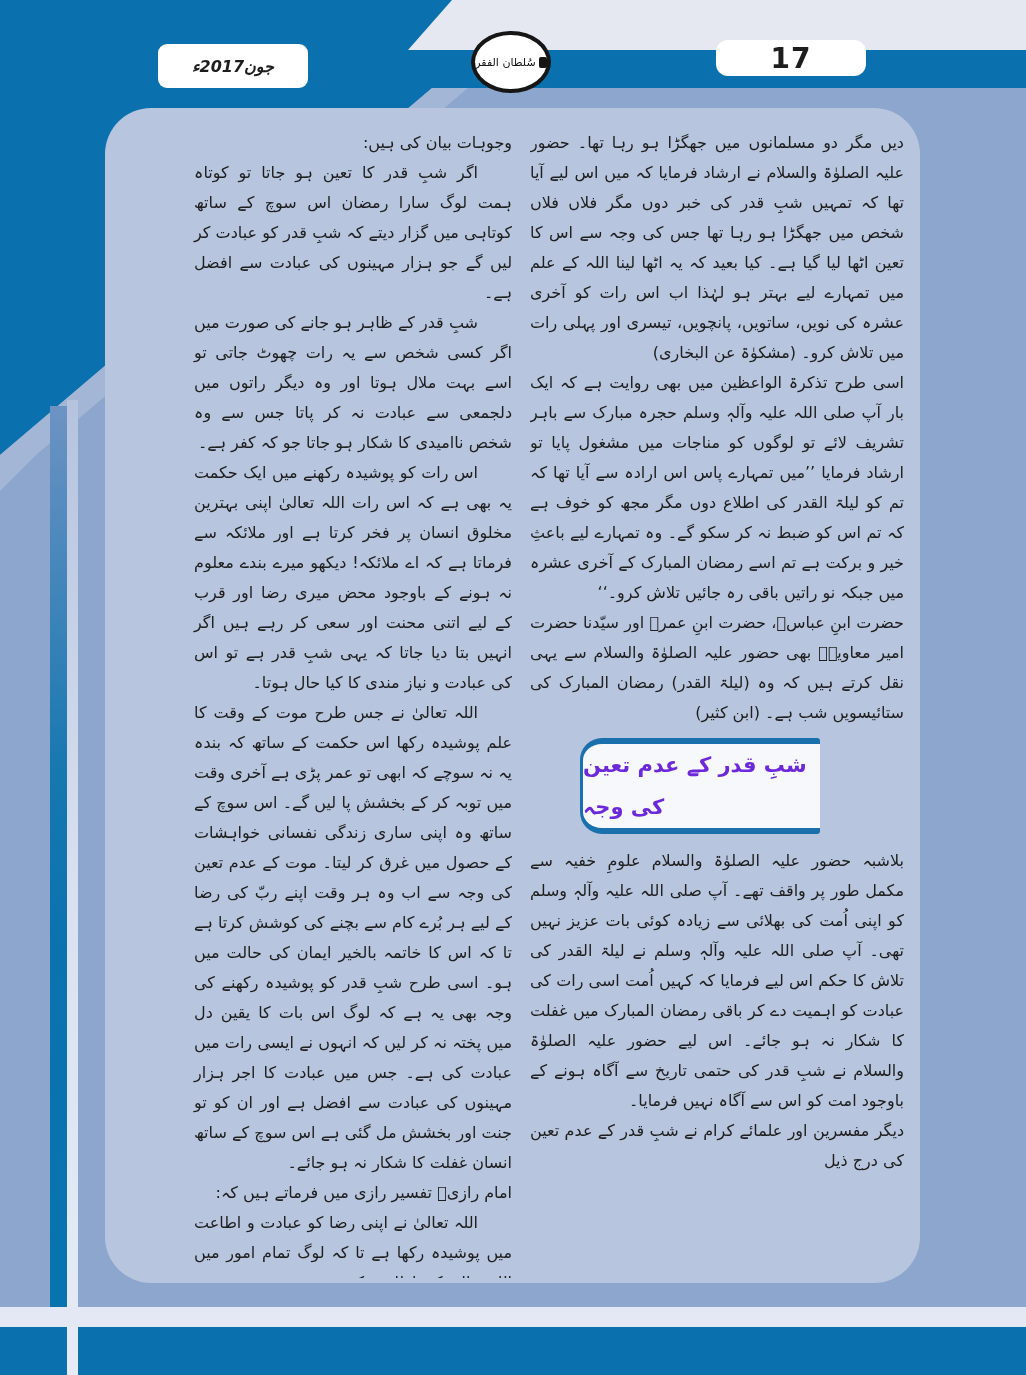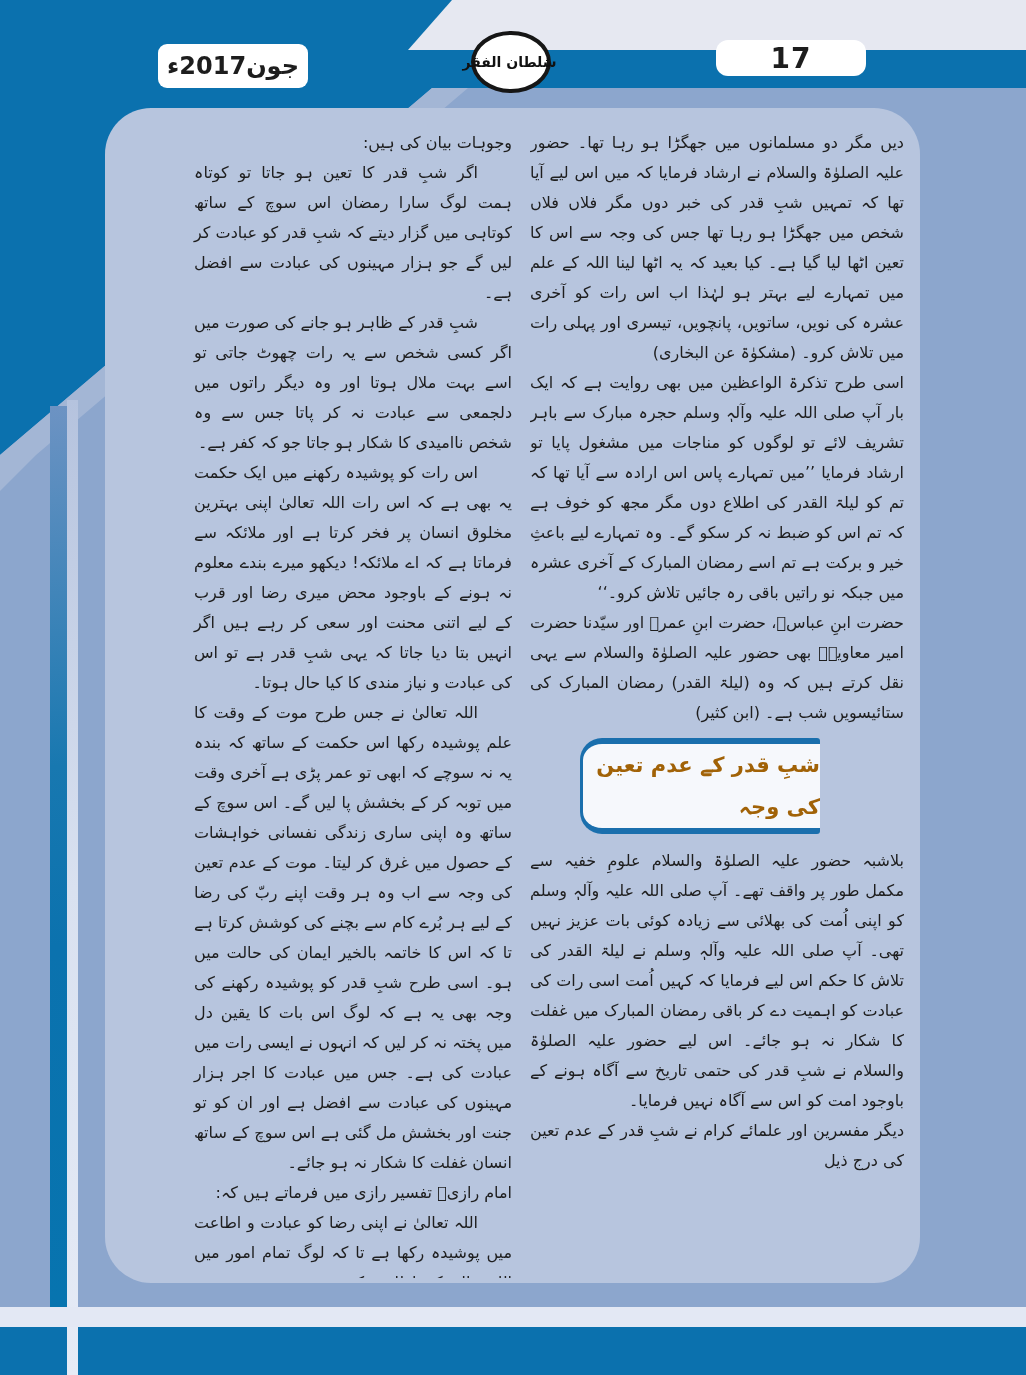--- a/index.html
+++ b/index.html
@@ -20,41 +20,41 @@
     background:linear-gradient(180deg,#b5c3de 0%,#d9e1f0 50%,#e6ebf6 100%);}
   .band-bottom{left:0;top:1307px;width:1026px;height:20px;background:#e3e8f4;}
 
   
   .panel{position:absolute;left:105px;top:108px;width:815px;height:1175px;
     background:#b7c5de;border-radius:46px;}
 
   
   .badge{position:absolute;background:#ffffff;display:flex;align-items:center;justify-content:center;
     color:#1d1d1d;font-weight:bold;}
-  .date-badge{left:158px;top:44px;width:150px;height:44px;border-radius:9px;font-size:24px;direction:rtl;}
+  .date-badge{left:158px;top:44px;width:150px;height:44px;border-radius:9px;font-size:16px;direction:rtl;font-style:italic;}
   .page-badge{left:716px;top:40px;width:150px;height:36px;border-radius:12px;font-size:28px;letter-spacing:1px;}
   .logo{position:absolute;left:471px;top:31px;width:80px;height:62px;background:#ffffff;
     border:4px solid #161616;border-radius:50%;display:flex;align-items:center;justify-content:center;
     direction:rtl;gap:3px;box-sizing:border-box;}
-  .logo-text{font-size:14px;font-weight:bold;color:#111;white-space:nowrap;}
+  .logo-text{font-size:11px;font-weight:normal;color:#111;white-space:nowrap;}
   .logo-seal{display:inline-block;width:8px;height:11px;background:#151515;border-radius:2px;}
 
   
   .col{position:absolute;top:128px;height:1150px;overflow:hidden;direction:rtl;
     text-align:justify;color:#1e1e1e;font-size:16px;line-height:30px;}
   .col-right{left:530px;width:374px;}
   .col-left{left:146px;width:366px;}
   .para{margin:0;}
   .para.indent{text-indent:34px;margin-left:48px;}
 
   
   .banner{margin:10px 84px 12px 50px;background:#f6f8fc;
     border-top:6px solid #1a6fad;border-bottom:6px solid #1a6fad;border-right:0;
     border-left:3px solid #1a6fad;border-radius:22px 3px 3px 22px;
-    text-align:right;font-weight:bold;font-size:21px;line-height:42px;color:#a16207;}
+    text-align:left;font-weight:bold;font-size:21px;line-height:42px;color:#6d28d9;}
 </style>
 </head>
 <body>
 
 <div id="page">
 
   <div class="deco deco-gray-top"></div>
   <div class="deco deco-slate"></div>
   <div class="deco deco-diagband"></div>
   <div class="deco stripe-dark"></div>

